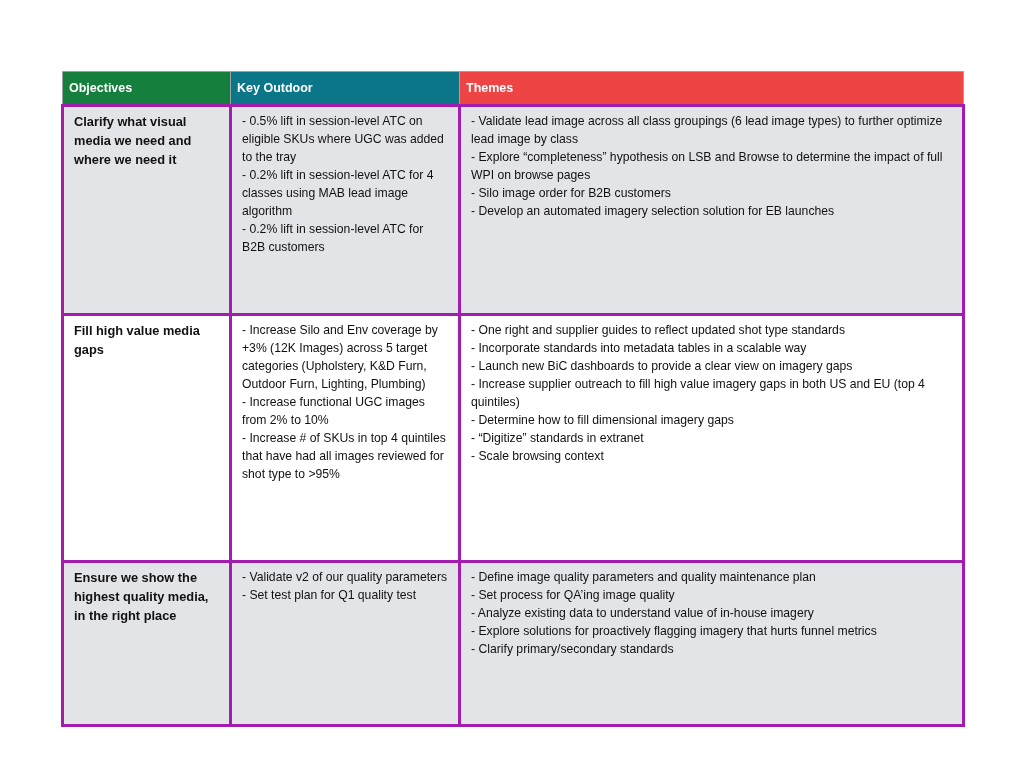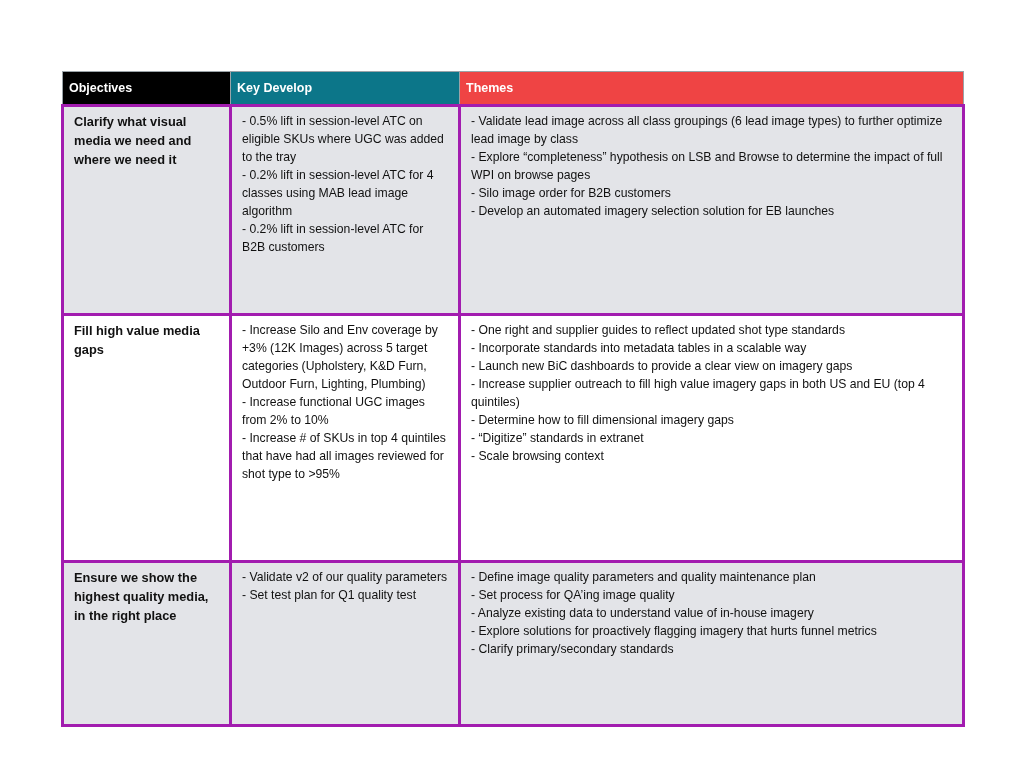--- a/index.html
+++ b/index.html
@@ -34,22 +34,22 @@
 <body>
 
 <table class="okr-table">
   <colgroup>
       <col class="c1">
       <col class="c2">
       <col class="c3">
     </colgroup>
   <thead>
     <tr>
-      <th style="background: #000000; margin-left: 40px;">Objectives</th>
-      <th style="background: rgb(12, 118, 137);">Key Develop</th>
+      <th style="background: #15803d; margin-left: 40px;">Objectives</th>
+      <th style="background: rgb(12, 118, 137);">Key Outdoor</th>
       <th style="background: #ef4444;">Themes</th>
     </tr>
   </thead>
   <tbody>
     <tr class="shaded r1">
       <td>
         <span class="objective line">Clarify what visual media we need and where we need it</span>
       </td>
       <td>
         <span class="line">- 0.5% lift in session-level ATC on eligible SKUs where UGC was added to the tray</span>

